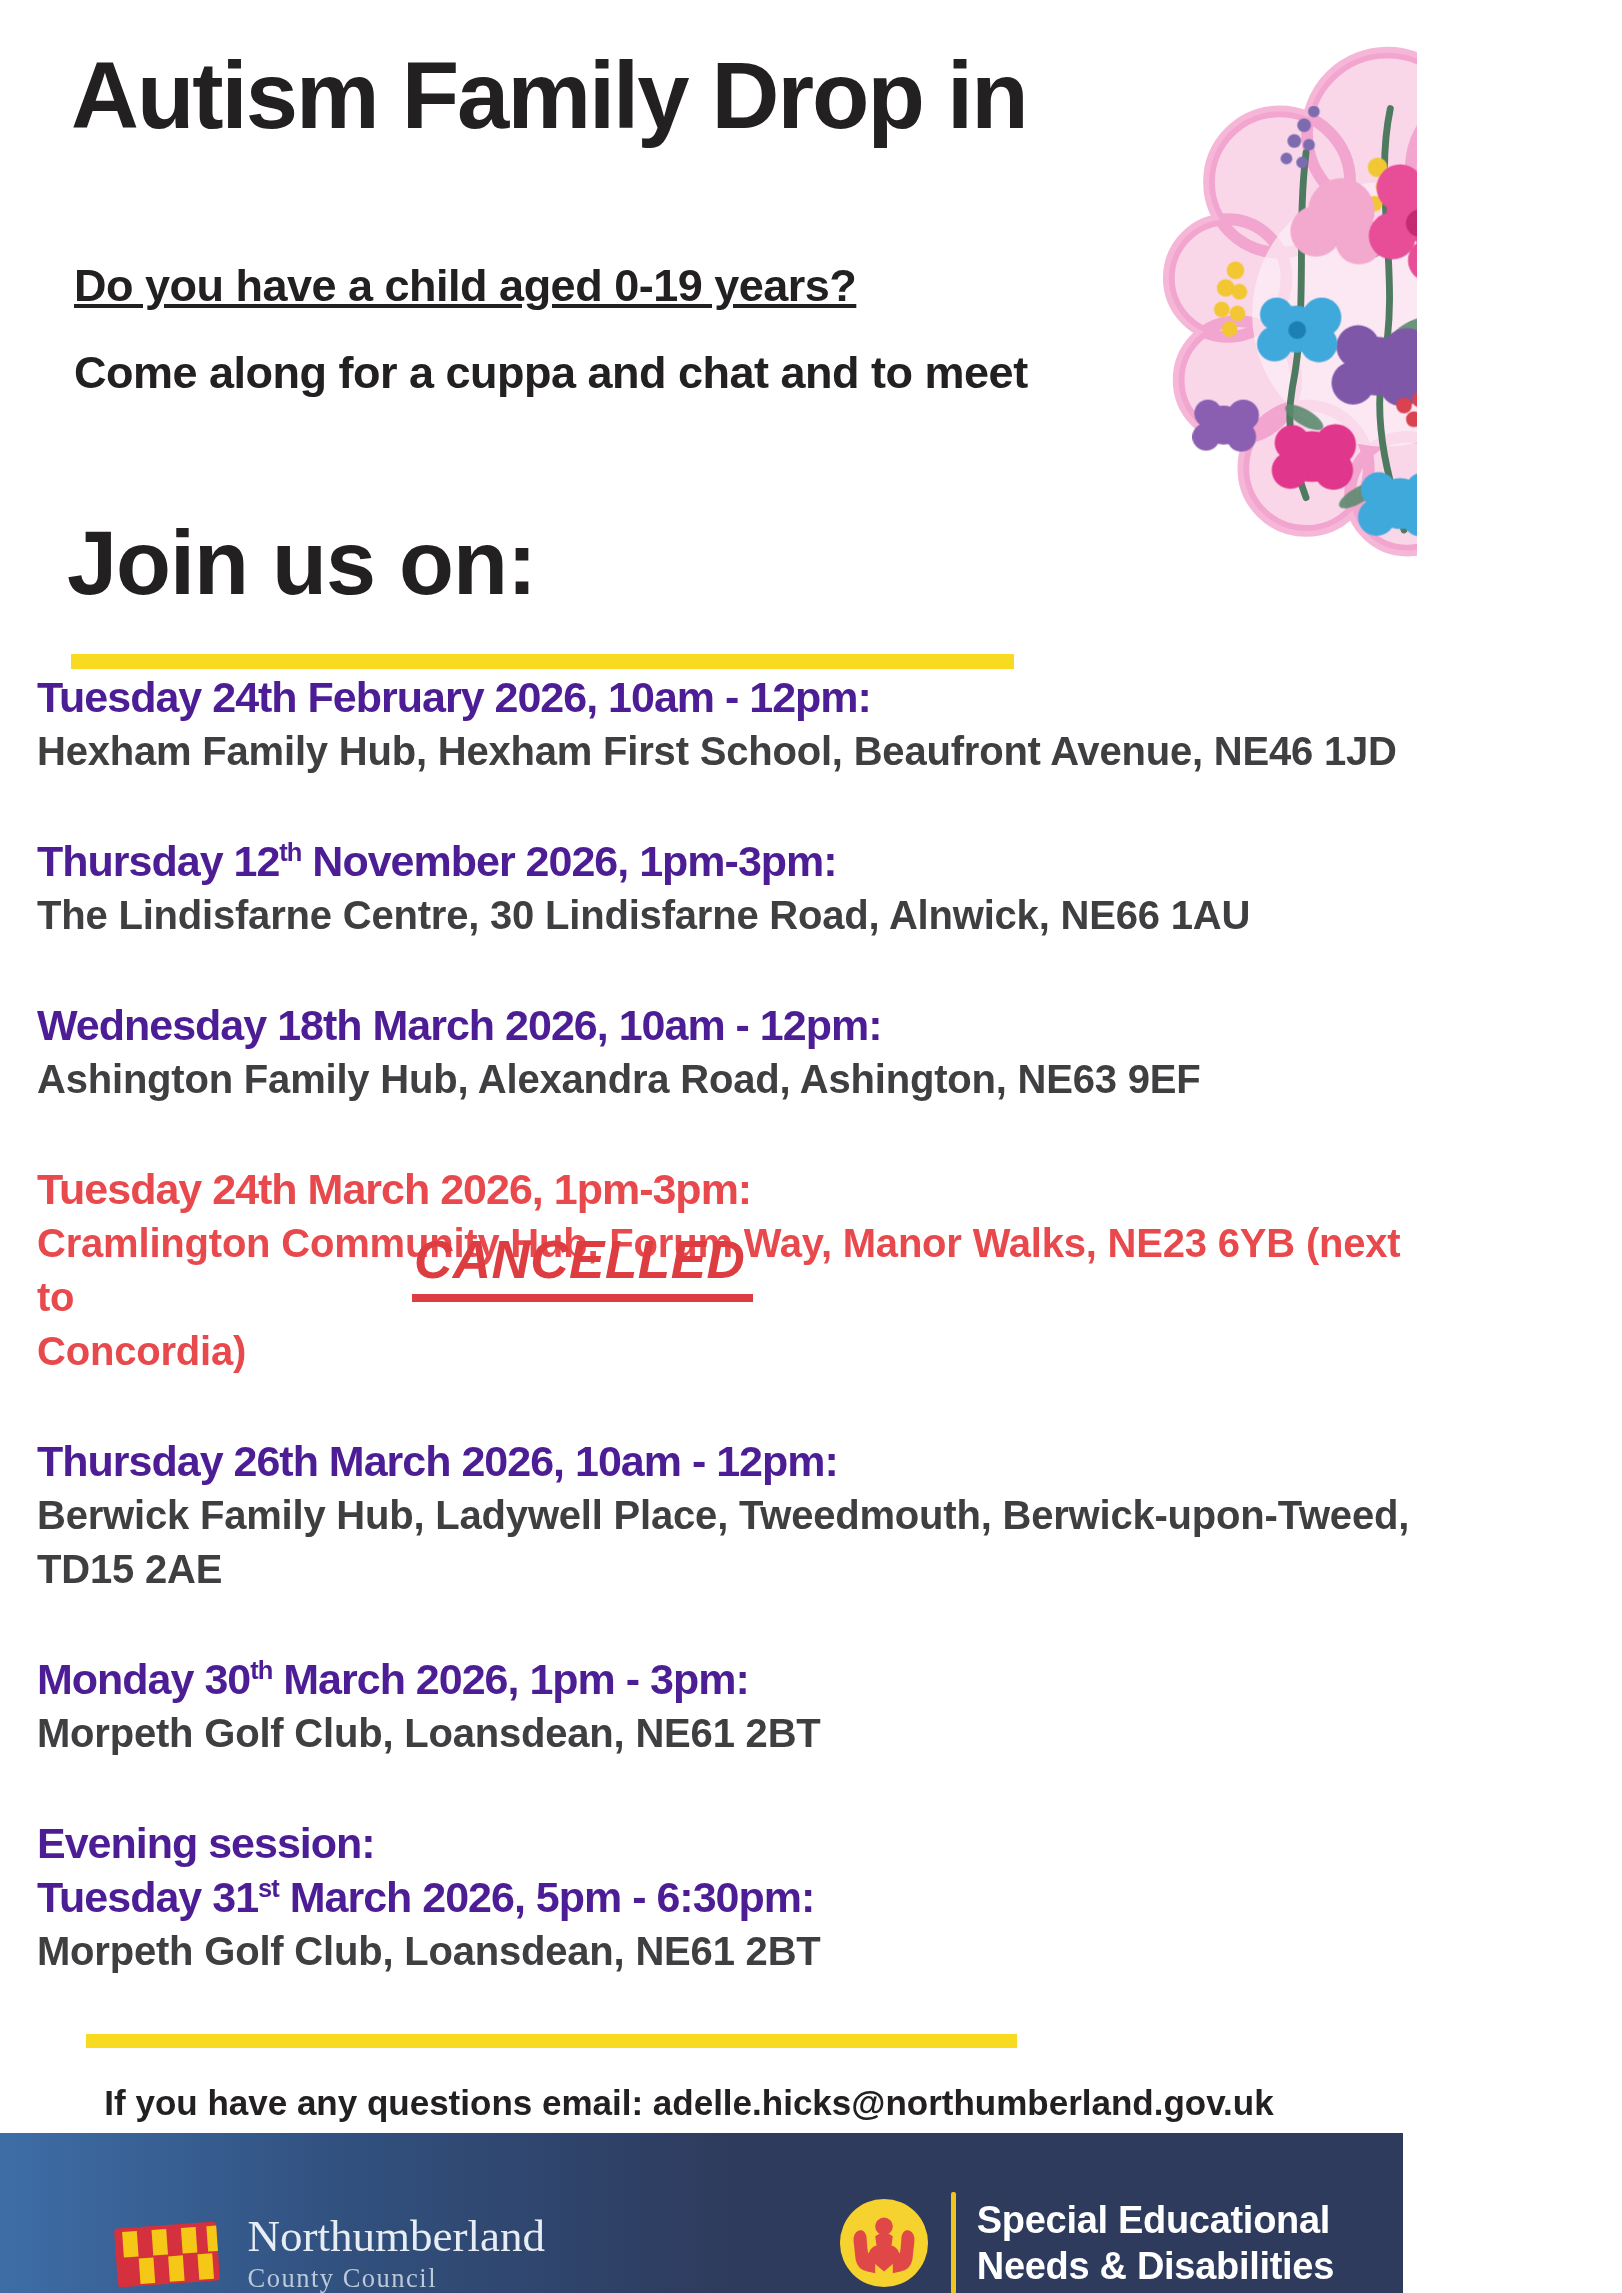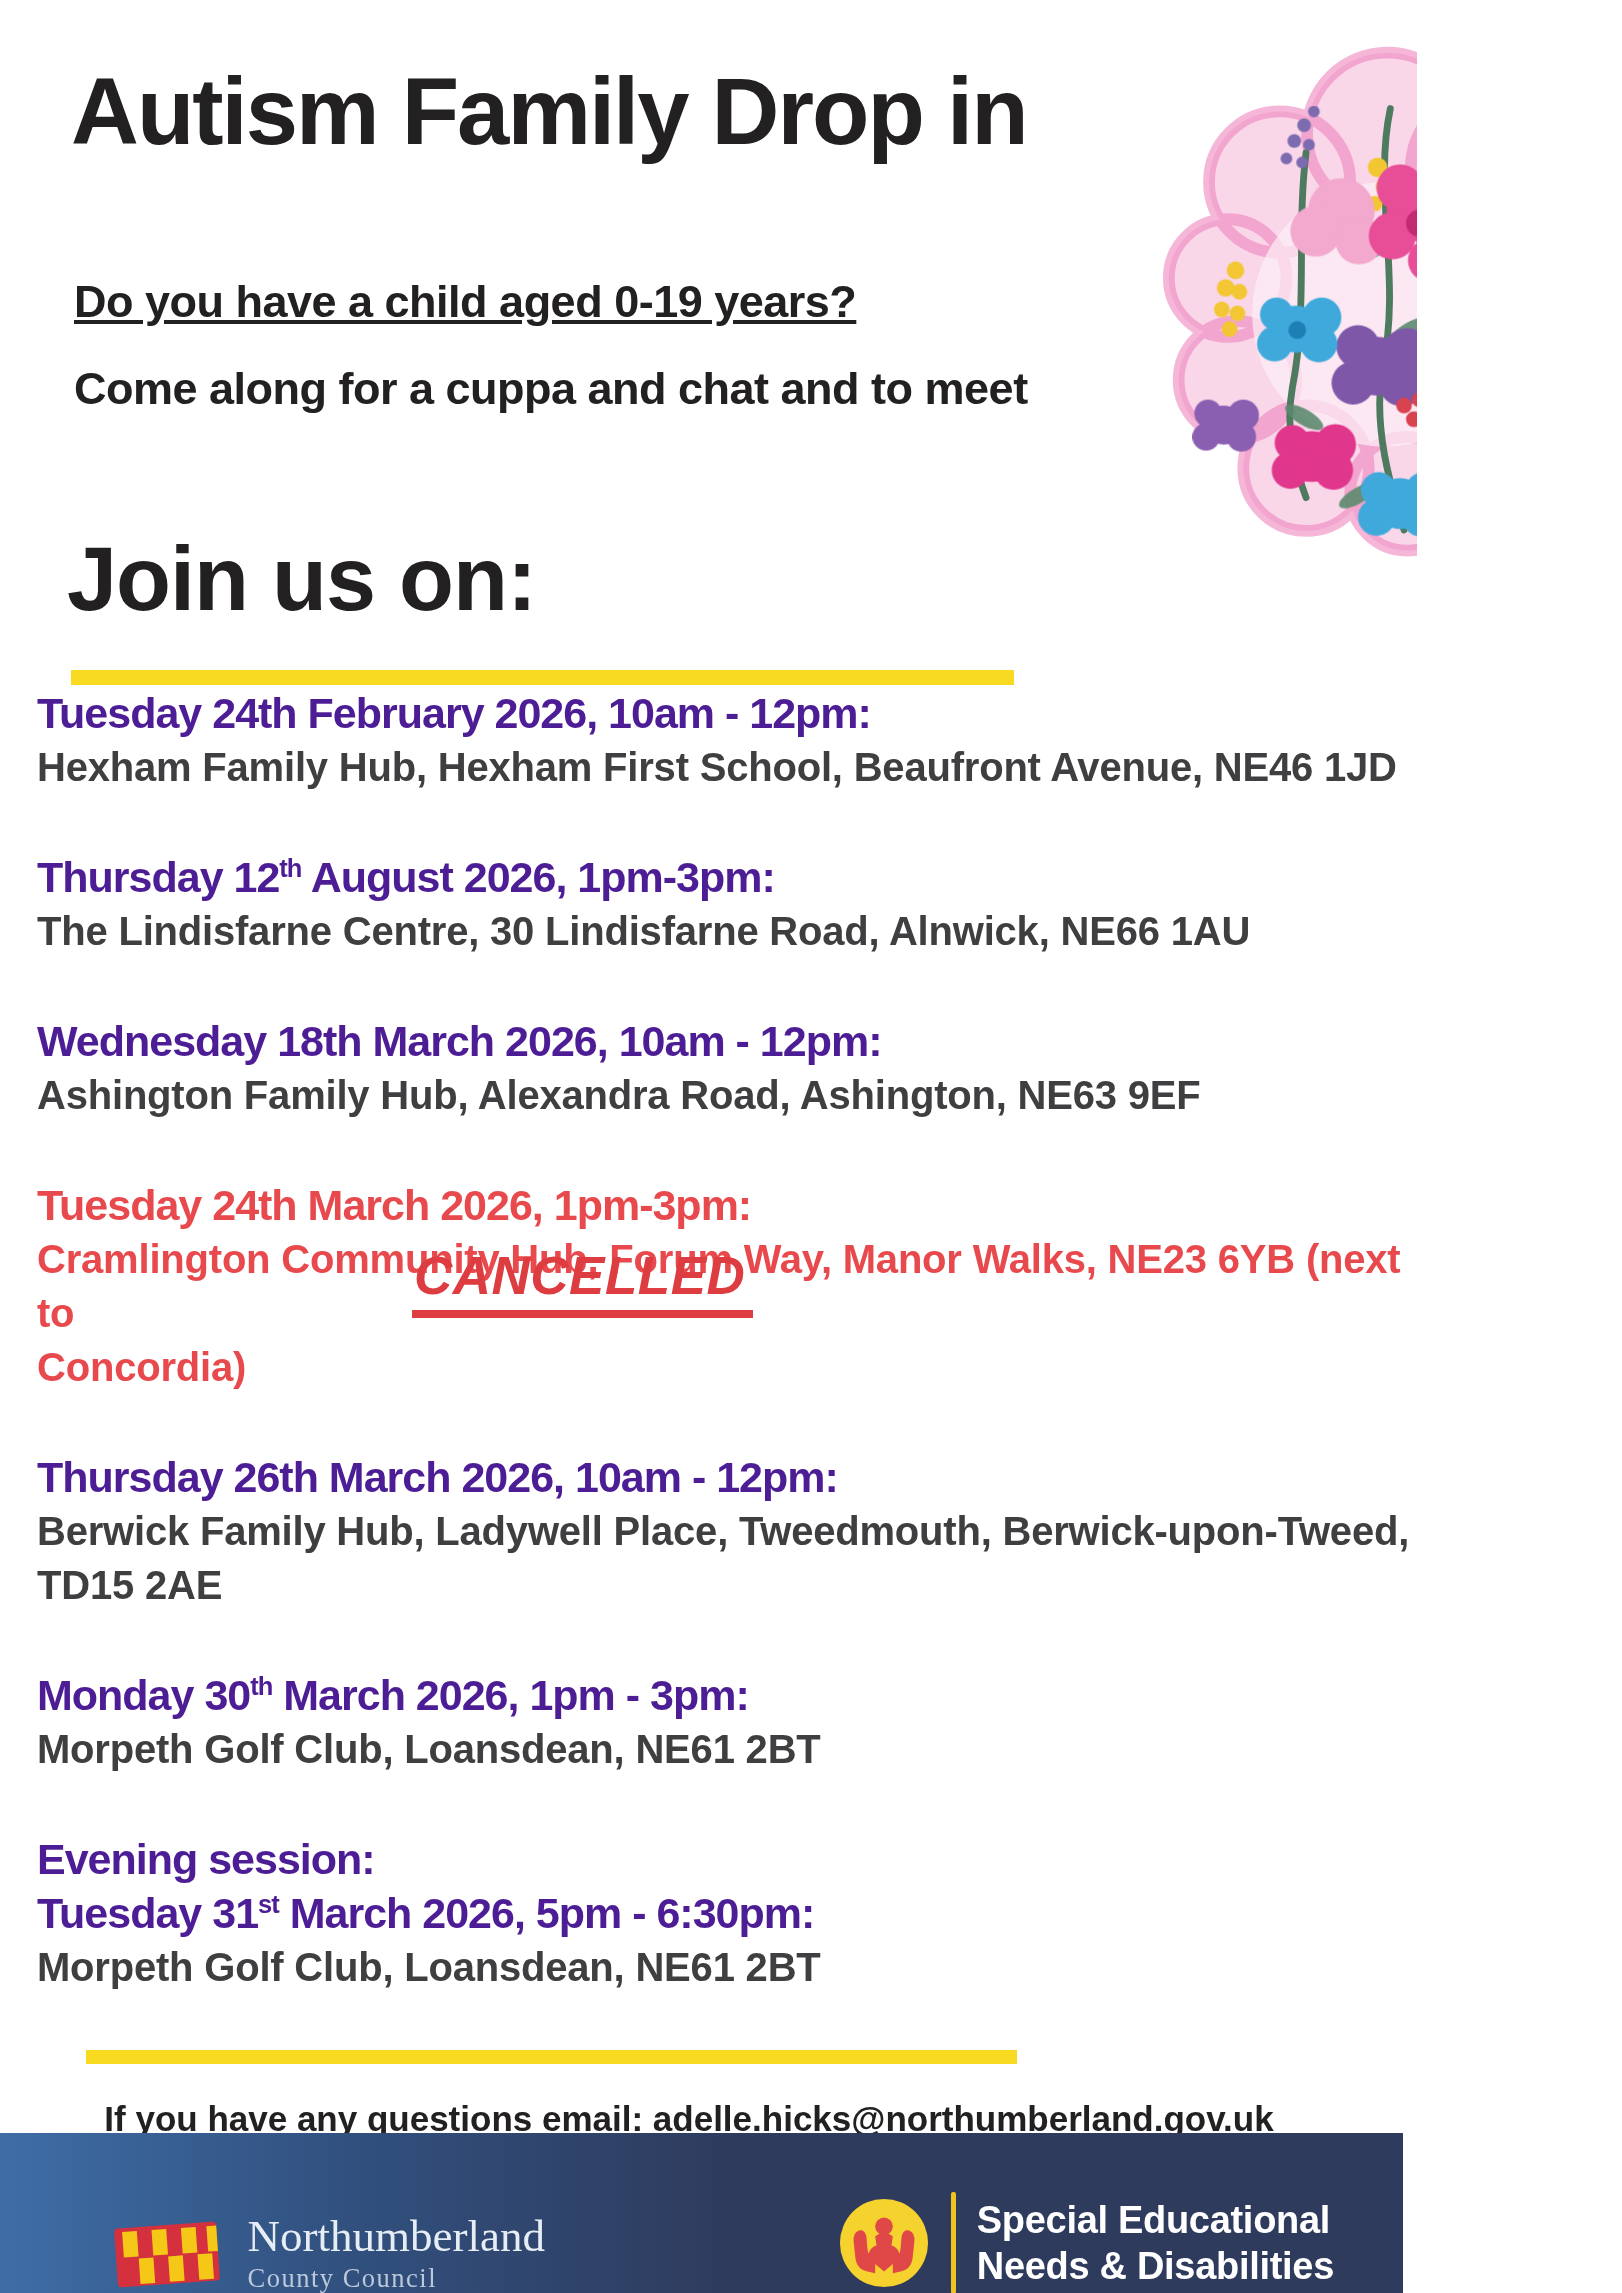--- a/index.html
+++ b/index.html
@@ -1,18 +1,18 @@
 <!DOCTYPE html>
 <html><head>
 <meta charset="utf-8">
 <style>
   html,body { margin:0; padding:0; background:#ffffff; }
   .page {
     position:relative; width:1417px; height:2294px; overflow:hidden;
-    background:#ffffff; box-sizing:border-box; padding-top:63px;
+    background:#ffffff; box-sizing:border-box; padding-top:47px;
     font-family:"Liberation Sans", sans-serif; color:#232021;
   }
   .title {
     margin:0 0 0 71px; font-size:94px; font-weight:900;
     letter-spacing:-2px; line-height:1.05; color:#232021;
   }
   .intro-q {
     margin:114px 0 0 74px; font-size:45px; font-weight:700;
     letter-spacing:-0.5px;
     text-decoration:underline;
@@ -223,21 +223,21 @@
   <div class="bar bar1"></div>
 
   <div class="sessions">
 
     <div class="session">
       <div class="heading">Tuesday 24th February 2026, 10am - 12pm:</div>
       <div class="addr">Hexham Family Hub, Hexham First School, Beaufront Avenue, NE46 1JD</div>
     </div>
 
     <div class="session">
-      <div class="heading"><span>Thursday 12</span><sup>th</sup><span> August 2026, 1pm-3pm:</span></div>
+      <div class="heading"><span>Thursday 12</span><sup>th</sup><span> November 2026, 1pm-3pm:</span></div>
       <div class="addr">The Lindisfarne Centre, 30 Lindisfarne Road, Alnwick, NE66 1AU</div>
     </div>
 
     <div class="session">
       <div class="heading">Wednesday 18th March 2026, 10am - 12pm:</div>
       <div class="addr">Ashington Family Hub, Alexandra Road, Ashington, NE63 9EF</div>
     </div>
 
     <div class="session cancelled">
       <div class="heading">Tuesday 24th March 2026, 1pm-3pm:</div>

